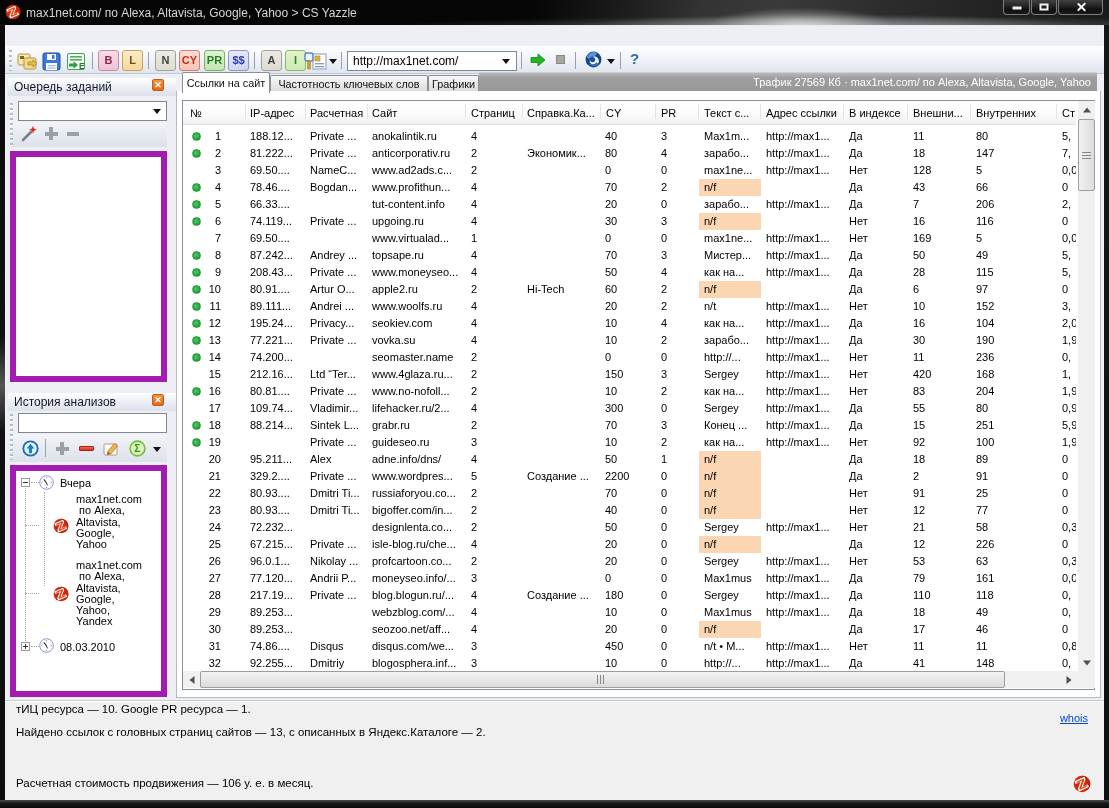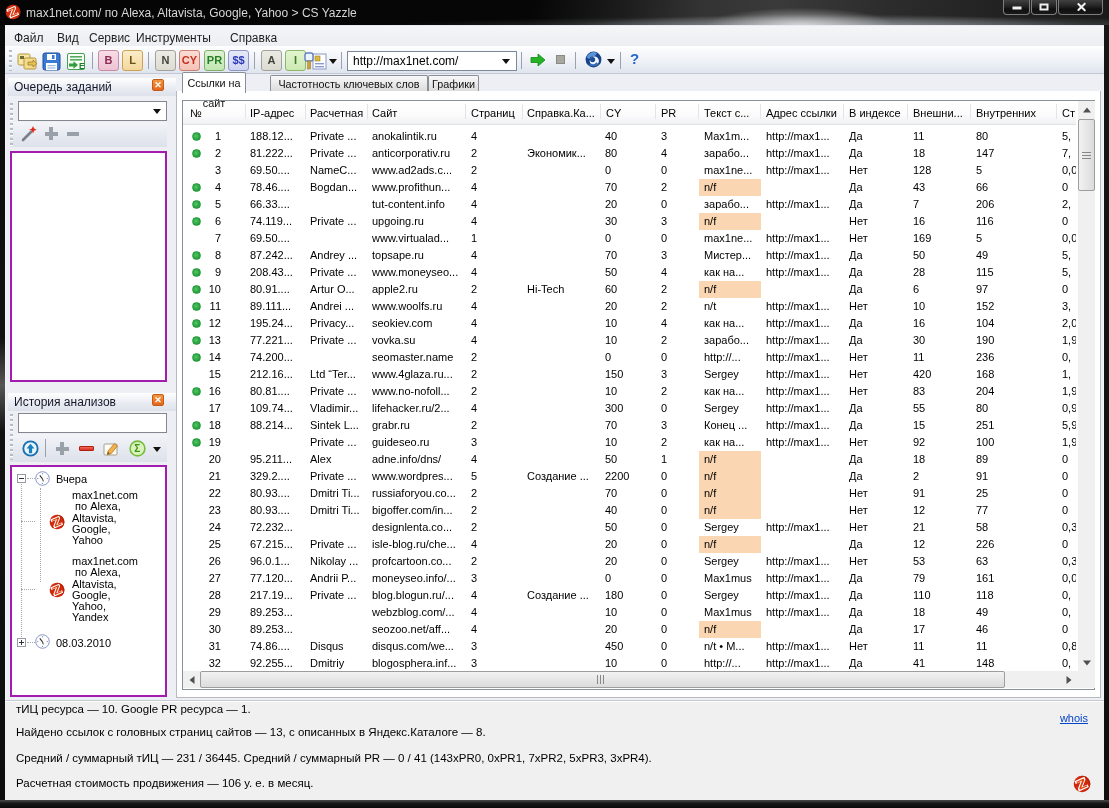--- a/index.html
+++ b/index.html
@@ -37,36 +37,36 @@
 .tsep{position:absolute;top:5px;width:1px;height:17px;background:#9aa0ac}
 .lbtn{position:absolute;top:3px;width:21px;height:21px;border-radius:3px;font-size:11px;font-weight:bold;text-align:center;line-height:19px}
 .ticon{position:absolute}
 
 .phead{left:8px;width:168px;height:18px;background:linear-gradient(#ffffff,#e9ecf2 55%,#dde1ea);font-size:12px;color:#15182a}
 .phead b{position:absolute;left:6px;top:2px;font-weight:normal}
 .xbtn{position:absolute;left:144px;top:1px;width:12px;height:12px;background:linear-gradient(#f4953e,#e4671d);border:1px solid #c55a14;border-radius:2px;color:#fff;font-size:9px;font-weight:bold;text-align:center;line-height:11px}
 .inpt{left:17.5px;width:149px;height:20px;background:#fff;border:1px solid #828790}
 .combo-arr{position:absolute;right:5px;top:7px;width:0;height:0;border:4px solid transparent;border-top:5px solid #111}
 .ptool{left:9.5px;width:157px;height:25px;background:linear-gradient(#f2f4f8,#dde1ea)}
-.wbox{left:9.5px;width:157px;background:#fff;border:2px solid #a21caf}
+.wbox{left:9.5px;width:157px;background:#fff;border:6px solid #a21caf}
 
 .vgrip{left:10px;width:3px;background-image:linear-gradient(#b6bcc6 2px, #fdfdfd 2px, #fdfdfd 3px, transparent 3px);background-size:3px 5px}
 
 #tree{font-size:11px;color:#000}
 .titem{position:absolute;font-size:11px}
 .pmbox{position:absolute;width:9px;height:9px;border:1px solid #969ba3;background:#fff;text-align:center}
 .pmbox i{position:absolute;left:1px;top:3px;width:5px;height:1px;background:#333}
 .pmbox u{position:absolute;left:3px;top:1px;width:1px;height:5px;background:#333}
 .dotv{position:absolute;width:1px;border-left:1px dotted #a8a8a8}
 .doth{position:absolute;height:1px;border-top:1px dotted #a8a8a8}
 
 #graybar{left:479px;top:72px;width:618px;height:19px;background:linear-gradient(#b8b8b8,#9d9d9d 30%,#999999);border-top:1px solid #cfcfcf;color:#fff;font-size:11px}
 #graybar s{position:absolute;right:6px;top:3px}
 .tab{position:absolute;font-size:10.8px;color:#111;text-align:center;border:1px solid #898f96;border-bottom:none;border-radius:2px 2px 0 0;background:linear-gradient(#f8f8f8,#e2e2e2 70%,#d8d8d8)}
-#tab1{left:182px;top:72px;width:64px;height:21px;background:#fff;line-height:20px;z-index:3}
+#tab1{left:182px;top:72px;width:88px;height:21px;background:#fff;line-height:20px;z-index:3}
 #tab2{left:270px;top:75px;width:158px;height:18px;line-height:17px}
 #tab3{left:428px;top:75px;width:51px;height:18px;line-height:17px}
 #page-main{left:176px;top:91px;width:925px;height:607px;background:#fff;border:1px solid #b6bac0;border-top:none}
 #tablebox{left:182px;top:100px;width:913px;height:590px;border:1px solid #8a9097;background:#fff}
 
 #thead{left:183px;top:101px;width:893px;height:24px;background:linear-gradient(#ffffff,#fbfbfc 60%,#f0f1f3);border-bottom:1px solid #dfe2e6;font-size:11px;color:#000}
 #thead s{position:absolute;top:6px}
 #thead i{position:absolute;top:3px;width:1px;height:15px;background:#e2e4e8}
 
 #rows{left:183px;top:0;width:895px;height:808px;font-size:11px;color:#000}
@@ -117,27 +117,20 @@
 <div class="ab" id="ttext">max1net.com/ по Alexa, Altavista, Google, Yahoo &gt; CS Yazzle</div>
 <div class="ab wbtn" id="b-min">
       <i class="g"></i>
     </div>
 <div class="ab wbtn" id="b-max">
       <i class="g"></i>
     </div>
 <div class="ab wbtn" id="b-cls">
       <span class="g"></span>
     </div>
-<div class="ab" id="menubar">
- <s style="left:9px">Файл</s>
-      <s style="left:52px">Вид</s>
-      <s style="left:84px">Сервис</s>
-      <s style="left:131px">Инструменты</s>
-      <s style="left:225px">Справка</s>
-</div>
 <div class="ab vgrip" style="left:9px;top:50px;height:21px;z-index:5"></div>
 <div class="ab" id="toolbar">
  <span class="ticon" style="left:11px;top:4px"><svg width="22" height="21" viewBox="0 0 22 21">
   <rect x="2" y="3" width="12" height="11" rx="1.5" fill="#f6e6a8" stroke="#b6953c"></rect>
   <rect x="4" y="5" width="4" height="3" fill="#6b6b2a"></rect>
   <rect x="8" y="7" width="12" height="11" rx="1.5" fill="#f3da8d" stroke="#b6953c"></rect>
   <path d="M12 11 h5 v-2 l4 3.5 -4 3.5 v-2 h-5 z" fill="#e8c050" stroke="#8a6a20" stroke-width="0.6"></path>
  </svg></span>
  <span class="ticon" style="left:36px;top:4px"><svg width="21" height="21" viewBox="0 0 21 21">
   <rect x="2" y="2" width="17" height="17" rx="2" fill="#3a7ad4" stroke="#1d4f9a"></rect>
@@ -291,20 +284,23 @@
  <circle cx="7.5" cy="2.8" r="0.55" fill="#667"></circle>
           <circle cx="7.5" cy="12.2" r="0.55" fill="#667"></circle>
  <circle cx="2.8" cy="7.5" r="0.55" fill="#667"></circle>
           <circle cx="12.2" cy="7.5" r="0.55" fill="#667"></circle>
 </svg></span>
  <span class="titem" style="left:44.5px;top:169.5px">08.03.2010</span>
 </div>
 <div class="ab vgrip" style="top:103px;height:43px"></div>
 <div class="ab vgrip" style="top:414px;height:46px"></div>
 
+<div class="ab" id="graybar">
+      <s>Трафик 27569 Кб · max1net.com/ по Alexa, Altavista, Google, Yahoo</s>
+    </div>
 <div class="ab tab" id="tab2">Частотность ключевых слов</div>
 <div class="ab tab" id="tab3">Графики</div>
 <div class="ab tab" id="tab1">Ссылки на сайт</div>
 <div class="ab" id="page-main"></div>
 <div class="ab" id="tablebox"></div>
 <div class="ab" id="thead">
  <s style="left:7px">№</s>
       <s style="left:67px">IP-адрес</s>
       <s style="left:127px">Расчетная</s>
       <s style="left:189px">Сайт</s>
@@ -843,22 +839,21 @@
     </div>
 <div class="ab sbbtn" style="left:1060px;top:671px;width:17px;height:17px">
       <i class="arr" style="border:4px solid transparent;border-left:5px solid #505050;margin-left:2px"></i>
     </div>
 <div class="ab sbthumbh" style="left:200px;top:671px;width:805px;height:17px"></div>
 <div class="ab" style="left:597px;top:675px;width:1px;height:9px;background:#888;box-shadow:3px 0 #888,6px 0 #888"></div>
 
 <div class="ab" id="botline"></div>
 <div class="ab" id="bottom">
  <s style="top:1px">тИЦ ресурса — 10. Google PR ресурса — 1.</s>
- <s style="top:23.5px">Найдено ссылок с головных страниц сайтов — 13, с описанных в Яндекс.Каталоге — 8.</s>
- <s style="top:50px">Средний / суммарный тИЦ — 231 / 36445. Средний / суммарный PR — 0 / 41 (143xPR0, 0xPR1, 7xPR2, 5xPR3, 3xPR4).</s>
+ <s style="top:23.5px">Найдено ссылок с головных страниц сайтов — 13, с описанных в Яндекс.Каталоге — 2.</s>
  <s style="top:74.5px">Расчетная стоимость продвижения — 106 у. е. в месяц.</s>
  <a id="whois">whois</a>
  <span style="position:absolute;left:1068px;top:73px"><svg width="18" height="18" viewBox="0 0 20 20">
           <circle cx="10" cy="10" r="9.2" fill="#cf2a10"></circle>
           <path d="M10 0.8 a9.2 9.2 0 0 1 6.5 15.7 l-1.2 -1.2 a7.5 7.5 0 0 0 -5.3 -12.8 z" fill="#bb2408"></path>
           <g transform="rotate(-24 10 10)">
             <path d="M3.6 3.8 H15.6 V7 L9.6 13 H15.6 V16.2 H3.6 V13 L9.6 7 H3.6 Z" fill="#fff"></path>
             <path d="M5.3 5.1 H14.2 V6.9 L7.6 13.4 H14.2 V14.9 H5.3 V13.2 L11.6 6.6 H5.3 Z" fill="#e1440f"></path>
           </g>
         </svg></span>

